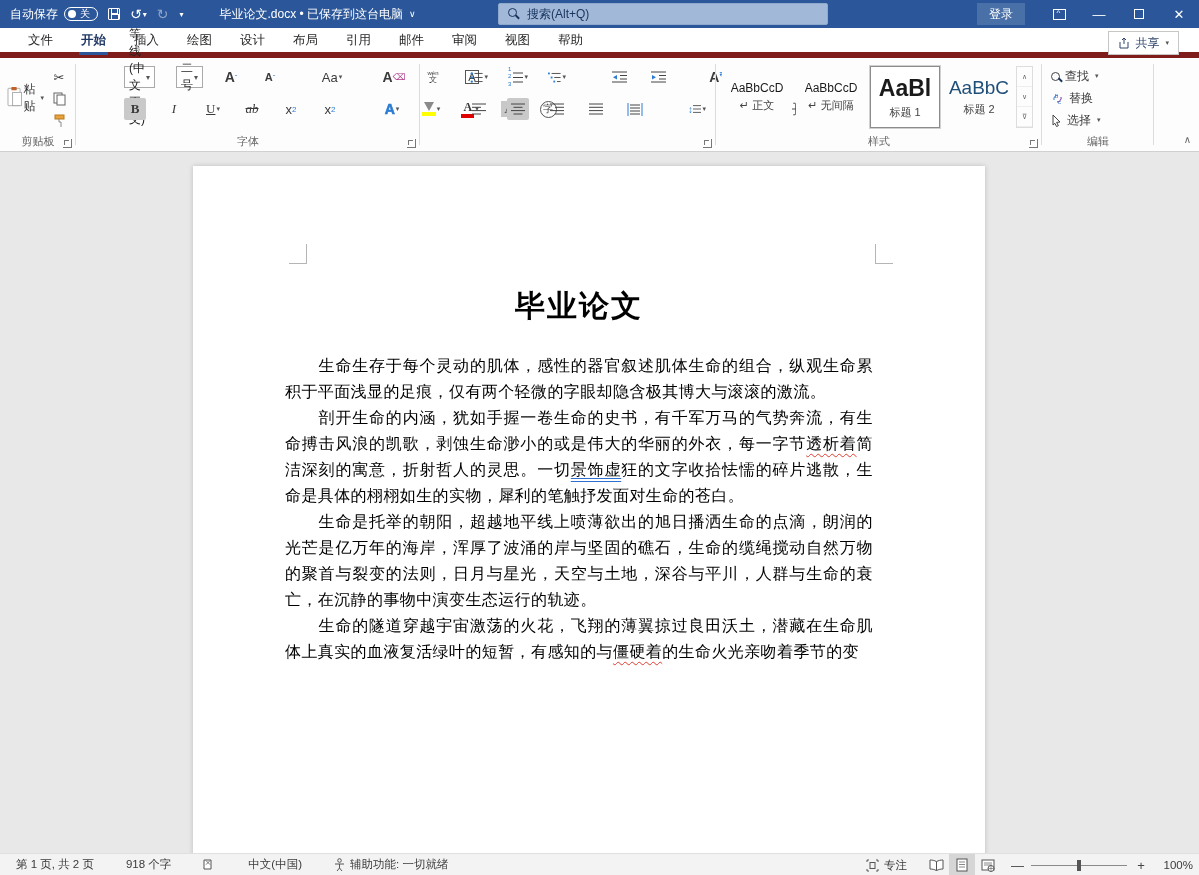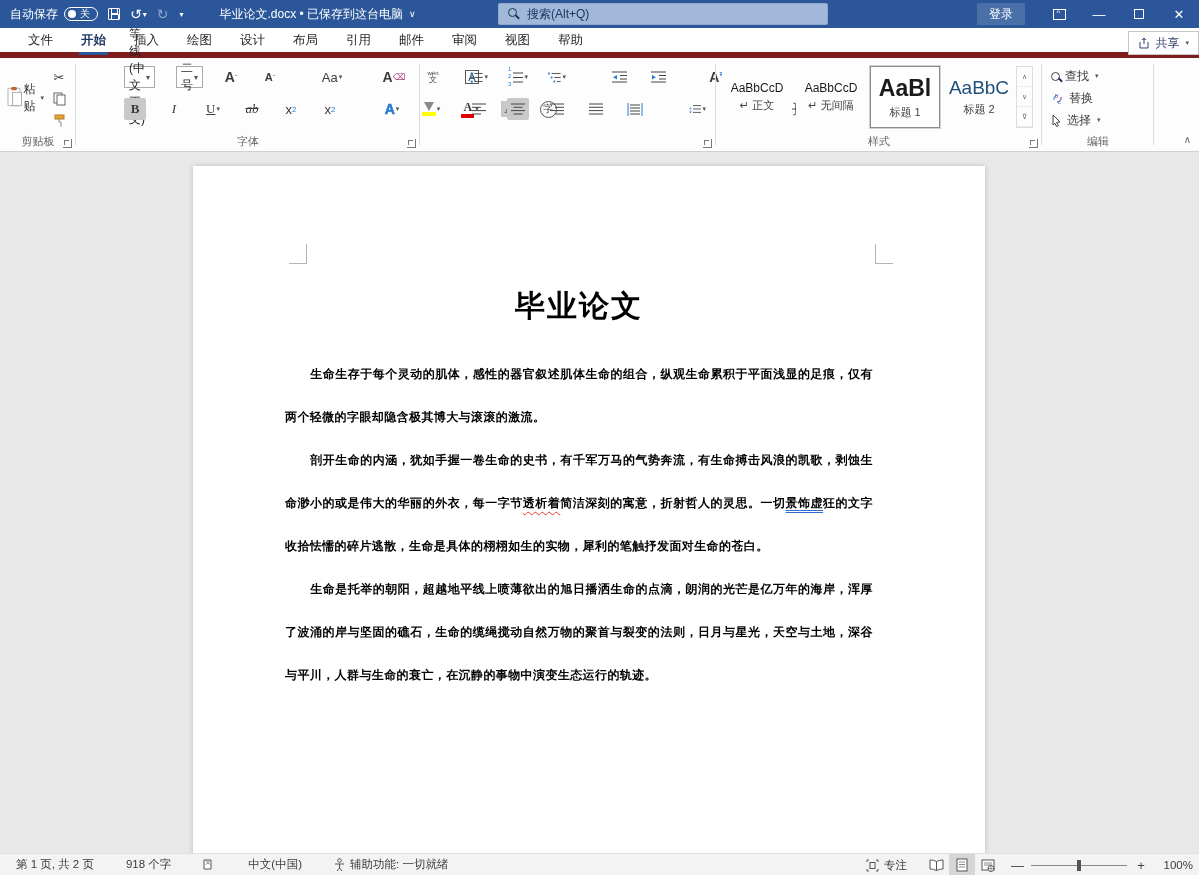--- a/index.html
+++ b/index.html
@@ -30,21 +30,21 @@
   .tb-ic { width:40px; height:28px; display:flex; align-items:center; justify-content:center; color:#fff; cursor:pointer; font-size:13px; }
   .ribbon-opts { width:13px; height:11px; border:1px solid #fff; position:relative; }
   .ribbon-opts:after { content:"^"; position:absolute; top:-2px; left:3px; font-size:8px; }
   .maxi { width:10px; height:10px; border:1px solid #fff; display:inline-block; }
 
   
   .tabrow { height:30px; background:#ffffff; display:flex; align-items:center; padding-left:14px; position:relative; flex:none; border-bottom:6px solid #7f1d1d; }
   .tab { padding:0 14px; height:30px; display:flex; align-items:center; color:#262626; cursor:pointer; font-size:12.5px; }
   .tab.active { color:#1f3864; font-weight:bold; position:relative; }
   .tab.active:after { content:""; position:absolute; left:12px; right:12px; bottom:0; height:3px; background:#2b579a; }
-  .share-btn { position:absolute; right:0; top:3px; height:24px; border:1px solid #c8c6c4; background:#fff; display:flex; align-items:center; gap:5px; padding:0 9px; color:#31456b; cursor:pointer; }
+  .share-btn { position:absolute; right:20px; top:3px; height:24px; border:1px solid #c8c6c4; background:#fff; display:flex; align-items:center; gap:5px; padding:0 9px; color:#31456b; cursor:pointer; }
 
   
   .ribbon { height:94px; background:#fdfdfd; display:flex; flex:none; border-bottom:1px solid #d0d0d0; position:relative; }
   .rgroup { position:relative; padding:6px 4px 18px 6px; }
   .rgroup:after { content:""; position:absolute; right:0; top:6px; bottom:6px; width:1px; background:#dcdcdc; }
   .glabel { position:absolute; bottom:2px; left:0; right:0; text-align:center; color:#666; font-size:11px; }
   .launcher { position:absolute; bottom:3px; right:4px; width:9px; height:9px; border-right:1px solid #777; border-bottom:1px solid #777; cursor:pointer; }
   .launcher:before { content:""; position:absolute; left:1px; top:1px; width:4px; height:4px; border-left:1px solid #777; border-top:1px solid #777; }
   .rrow { display:flex; align-items:center; height:26px; gap:17px;padding-left:42px; }
   .rbtn { min-width:22px; height:22px; display:inline-flex; align-items:center; justify-content:center; padding:0 2px; color:#3b3b3b; cursor:pointer; border-radius:2px; font-size:13px; }
@@ -109,21 +109,21 @@
   .collapse-ribbon { position:absolute; right:8px; bottom:6px; font-size:10px; color:#666; cursor:pointer; }
 
   
   .docarea { flex:1; background:#e8e8e8; position:relative; overflow:hidden; }
   .page { position:absolute; left:193px; top:14px; width:792px; height:700px; background:#fff; box-shadow:0 0 5px rgba(0,0,0,.18); }
   .cropmark { position:absolute; width:18px; height:20px; }
   .cm-tl { left:96px; top:78px; border-right:1px solid #b5b5b5; border-bottom:1px solid #b5b5b5; }
   .cm-tr { right:92px; top:78px; border-left:1px solid #b5b5b5; border-bottom:1px solid #b5b5b5; }
   .page-inner { padding:120px 112px 0 92px; font-family:"DejaVu Sans","Liberation Sans",sans-serif; color:#000; }
   .doc-h1 { text-align:center; font-size:30px; font-weight:bold; letter-spacing:2px; margin-bottom:26px; color:#000; }
-  .doc-p { font-size:12px; line-height:43px; text-align:justify; letter-spacing:.4px; text-indent:2.1em; color:#000;font-weight:bold; }
+  .doc-p { font-size:16px; line-height:26px; text-align:justify; letter-spacing:.4px; text-indent:2.1em; color:#000; }
   .mark-spell { text-decoration-line:underline; text-decoration-style:wavy; text-decoration-color:#e03c31; text-decoration-thickness:1px; text-underline-offset:4px; }
   .mark-grammar { text-decoration-line:underline; text-decoration-style:double; text-decoration-color:#2e6fd0; text-underline-offset:3px; }
 
   
   .statusbar { height:22px; background:#f3f3f3; border-top:1px solid #e0e0e0; display:flex; align-items:center; font-size:11.5px; color:#3b3b3b; flex:none; position:relative; }
   .sb-item { padding:0 16px; height:22px; display:flex; align-items:center; gap:5px; cursor:pointer; white-space:nowrap; }
   .sb-right { position:absolute; right:6px; top:0; height:22px; display:flex; align-items:center; }
   .view-btn { width:26px; height:22px; display:flex; align-items:center; justify-content:center; cursor:pointer; }
   .view-btn.on { background:#d6d6d6; }
   .zoomer { display:flex; align-items:center; gap:8px; margin-left:10px; }
@@ -497,20 +497,21 @@
 
   <div class="docarea">
     <div class="page">
       <span class="cropmark cm-tl"></span>
       <span class="cropmark cm-tr"></span>
       <div class="page-inner">
         <div class="doc-h1">毕业论文</div>
         <p class="doc-p"><span>生命生存于每个灵动的肌体，感性的器官叙述肌体生命的组合，纵观生命累积于平面浅显的足痕，仅有两个轻微的字眼却隐含极其博大与滚滚的激流。</span></p>
         <p class="doc-p"><span>剖开生命的内涵，犹如手握一卷生命的史书，有千军万马的气势奔流，有生命搏击风浪的凯歌，剥蚀生命渺小的或是伟大的华丽的外衣，每一字节</span><span class="mark-spell">透析着</span><span>简洁深刻的寓意，折射哲人的灵思。一切</span><span class="mark-grammar">景饰虚</span><span>狂的文字收拾怯懦的碎片逃散，生命是具体的栩栩如生的实物，犀利的笔触抒发面对生命的苍白。</span></p>
         <p class="doc-p"><span>生命是托举的朝阳，超越地平线上喷薄欲出的旭日播洒生命的点滴，朗润的光芒是亿万年的海岸，浑厚了波涌的岸与坚固的礁石，生命的缆绳搅动自然万物的聚首与裂变的法则，日月与星光，天空与土地，深谷与平川，人群与生命的衰亡，在沉静的事物中演变生态运行的轨迹。</span></p>
+        <p class="doc-p"><span>生命的隧道穿越宇宙激荡的火花，飞翔的薄翼掠过良田沃土，潜藏在生命肌体上真实的血液复活绿叶的短暂，有感知的与</span><span class="mark-spell">僵硬着</span><span>的生命火光亲吻着季节的变</span></p>
       </div>
     </div>
   </div>
 
   <div class="statusbar">
     <span class="sb-item">第 1 页, 共 2 页</span>
     <span class="sb-item">918 个字</span>
     <span class="sb-item">
       <svg class="ic" width="13" height="13" viewBox="0 0 13 13">
           <path d="M1 2h7v9H1z" fill="#fff" stroke="#555"></path>

